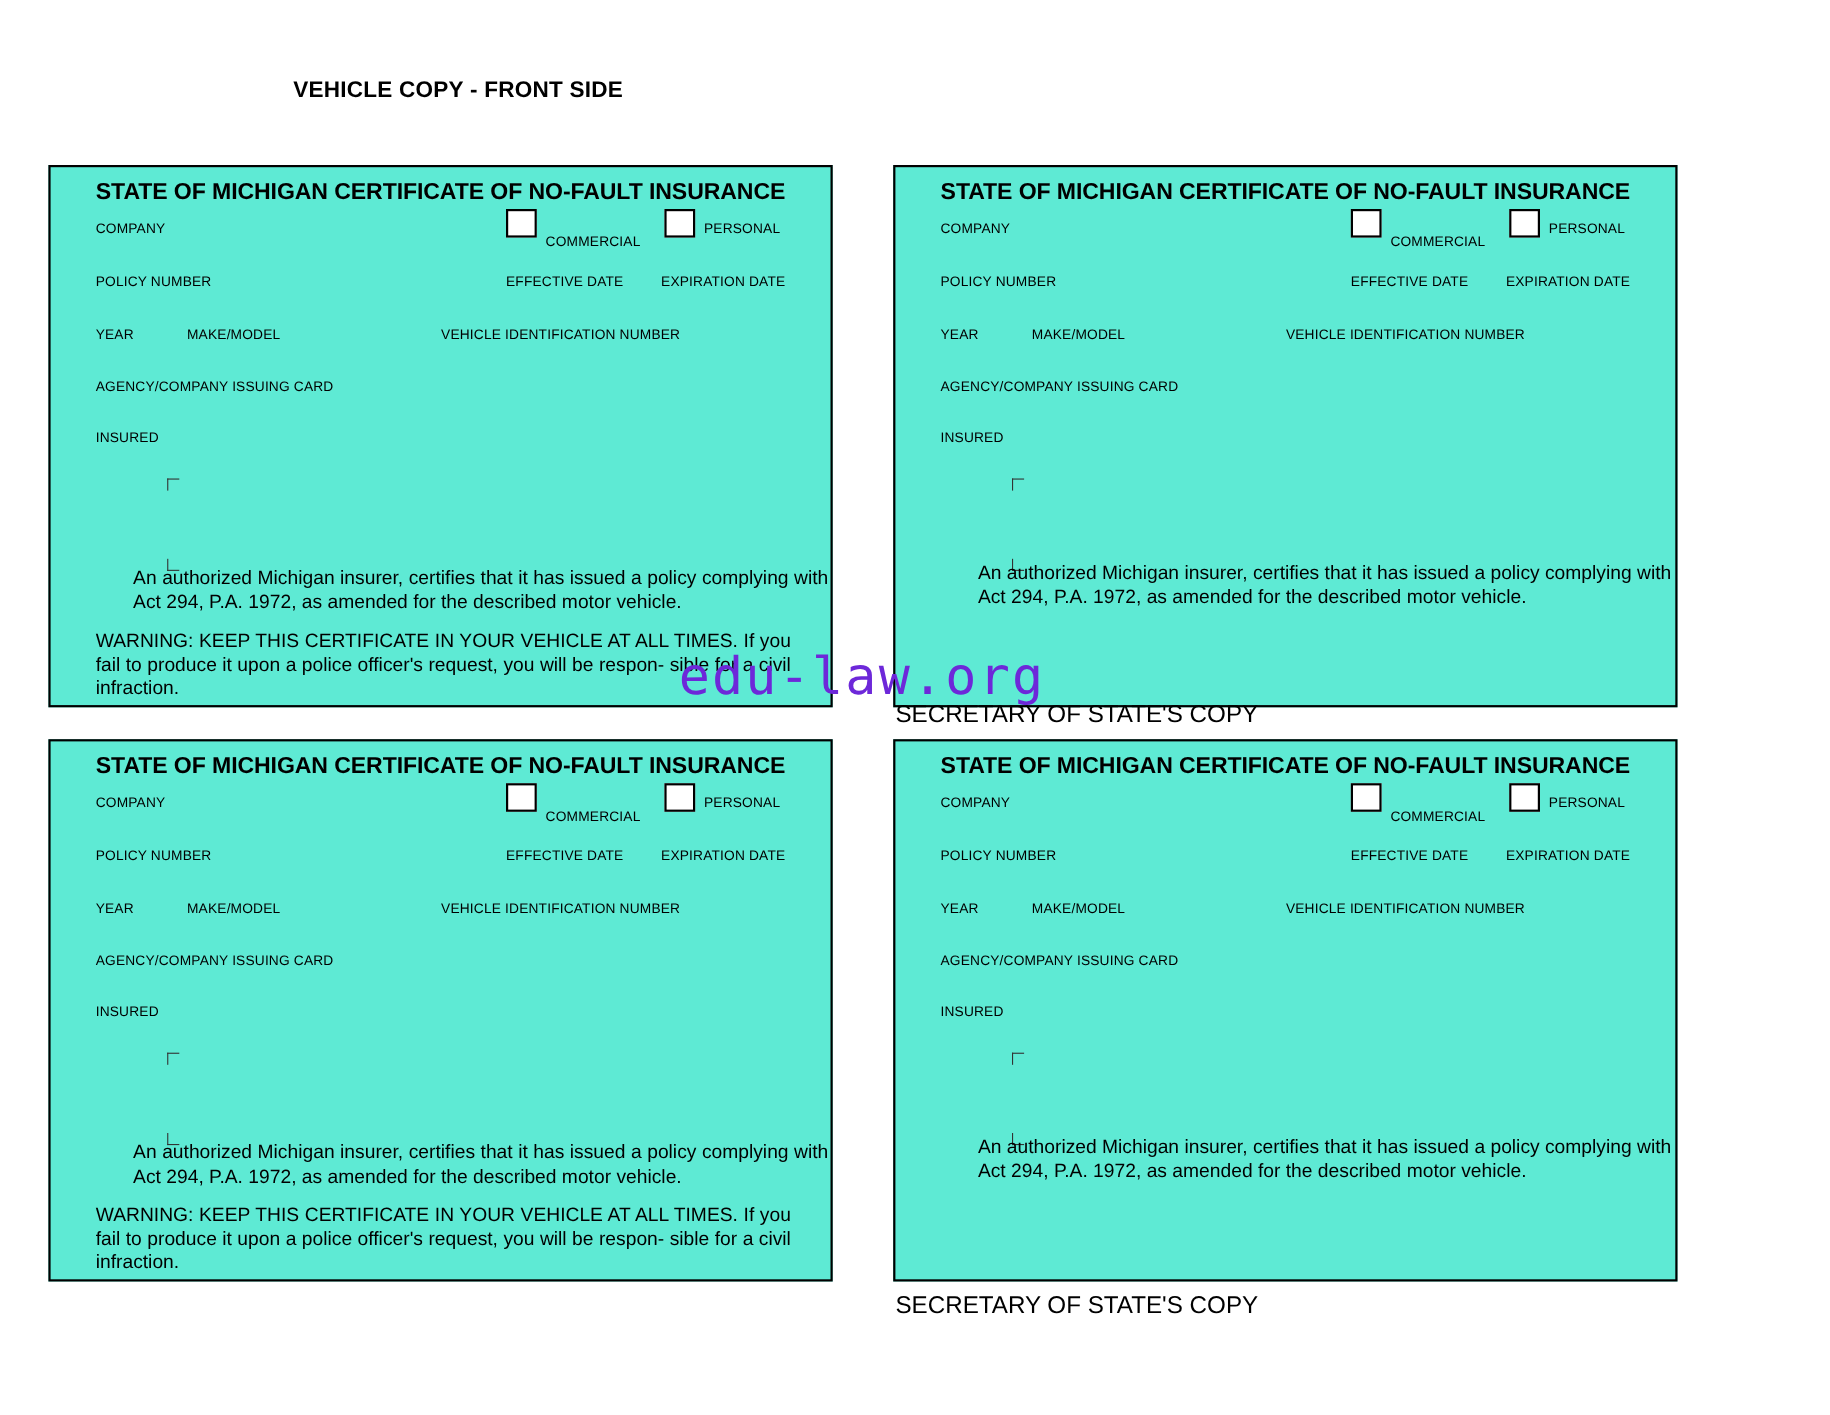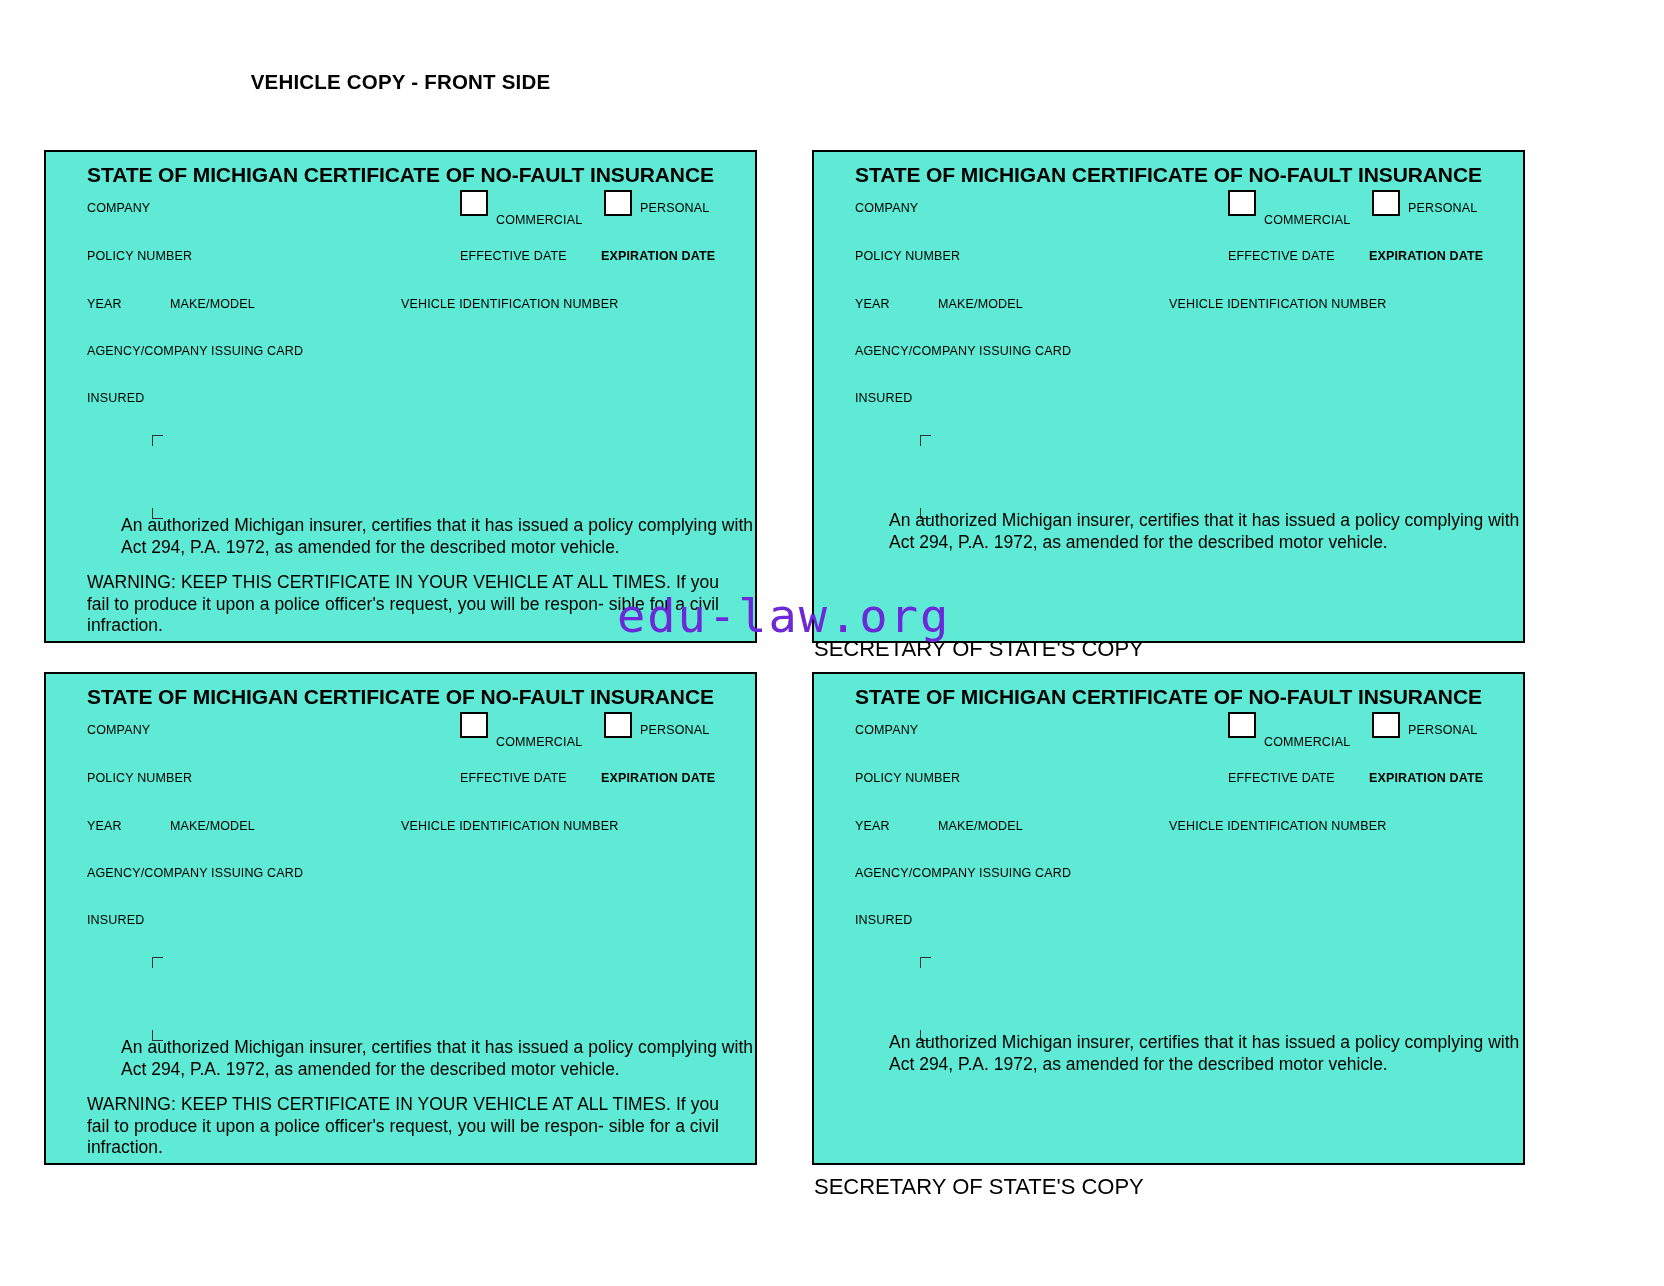--- a/index.html
+++ b/index.html
@@ -14,21 +14,21 @@
     position: relative;
     font-family: "Liberation Sans", sans-serif;
     color: #000000;
     overflow: hidden;
   }
 
   
   .page-headers {
     position: absolute;
     top: 0;
-    left: 0;
+    left: 16px;
     width: 1512px;
     height: 130px;
   }
   .page-header {
     position: absolute;
     top: 70px;
     font-size: 20.5px;
     font-weight: bold;
     letter-spacing: 0.2px;
     text-align: center;
@@ -88,21 +88,21 @@
     background: #ffffff;
   }
   .chk-commercial { left: 414px; top: 38px; }
   .chk-personal   { left: 558px; top: 38px; }
   .lbl-commercial { left: 450px; top: 62px; }
   .lbl-personal   { left: 594px; top: 50px; }
 
   
   .r-policy    { left: 41px;  top: 98px; }
   .r-effective { left: 414px; top: 98px; }
-  .r-expiration{ left: 555px; top: 98px; font-weight: bold; }
+  .r-expiration{ left: 555px; top: 98px; }
 
   
   .r-year  { left: 41px;  top: 146px; }
   .r-make  { left: 124px; top: 146px; }
   .r-vin   { left: 355px; top: 146px; }
 
   
   .r-agency { left: 41px; top: 193px; }
 
   

